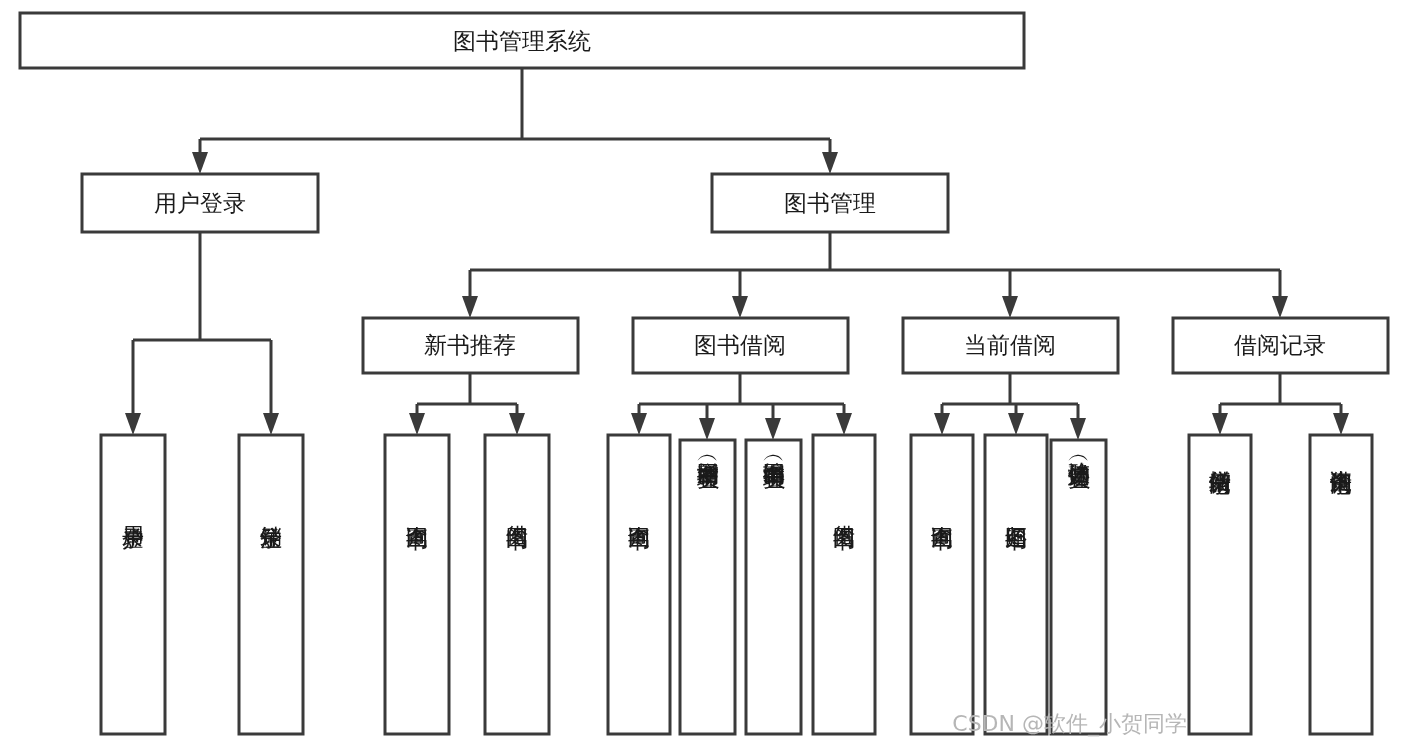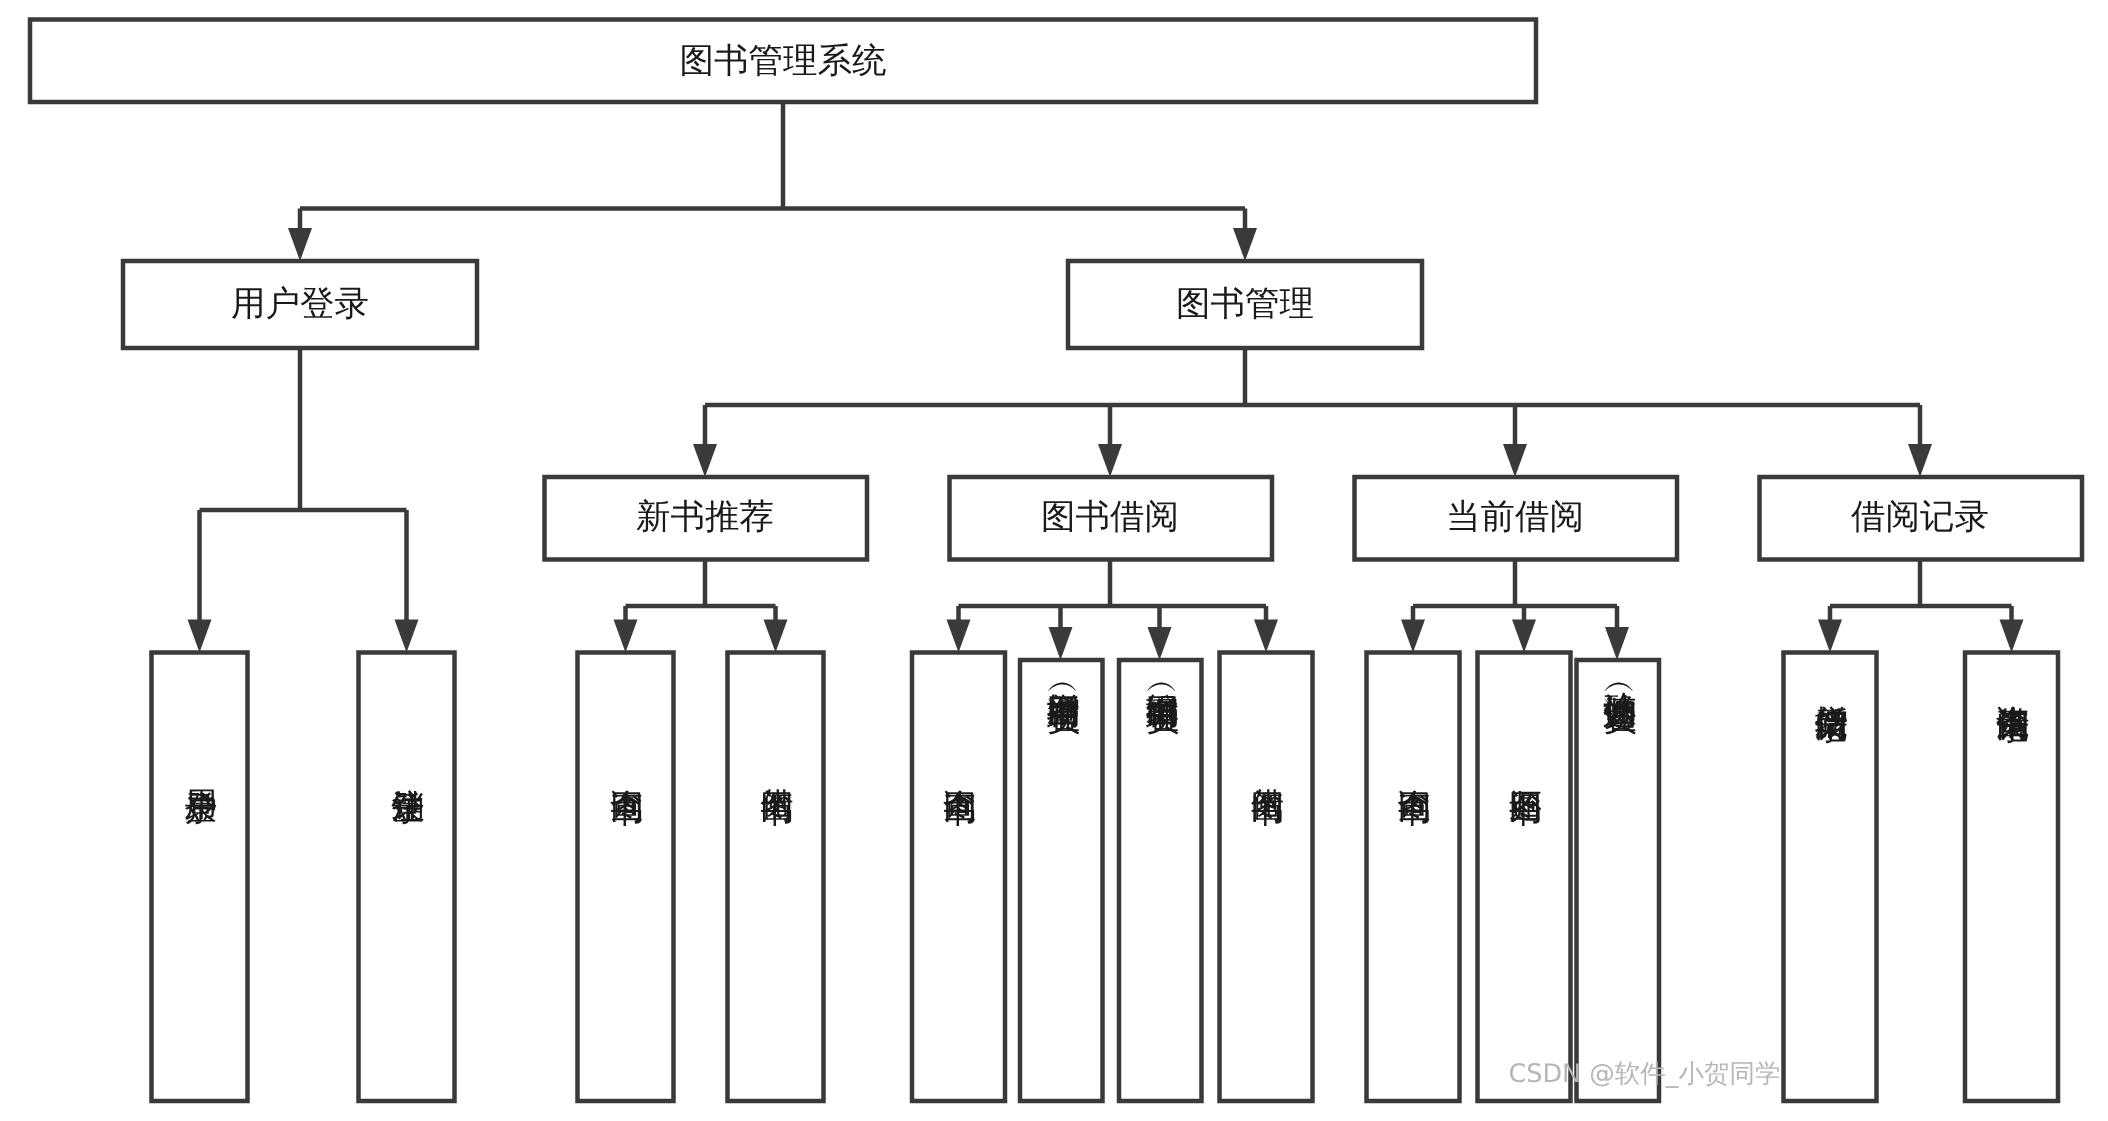--- a/index.html
+++ b/index.html
@@ -58,23 +58,23 @@
     writing-mode: vertical-rl;
     text-orientation: upright;
     letter-spacing: 1px;
     white-space: nowrap;
     text-align: left;
     pointer-events: none;
   }
   .watermark {
     position: absolute;
     right: 10px;
-    bottom: 20px;
+    bottom: 8px;
     font-family: "DejaVu Sans", "Liberation Sans", sans-serif;
-    font-size: 17px;
+    font-size: 22px;
     color: #b6b6b6;
     white-space: nowrap;
   }
 </style>
 </head>
 <body>
 
 <div id="diagram-root">
 
   <svg class="flow" viewBox="0 0 1405 747" xmlns="http://www.w3.org/2000/svg">

